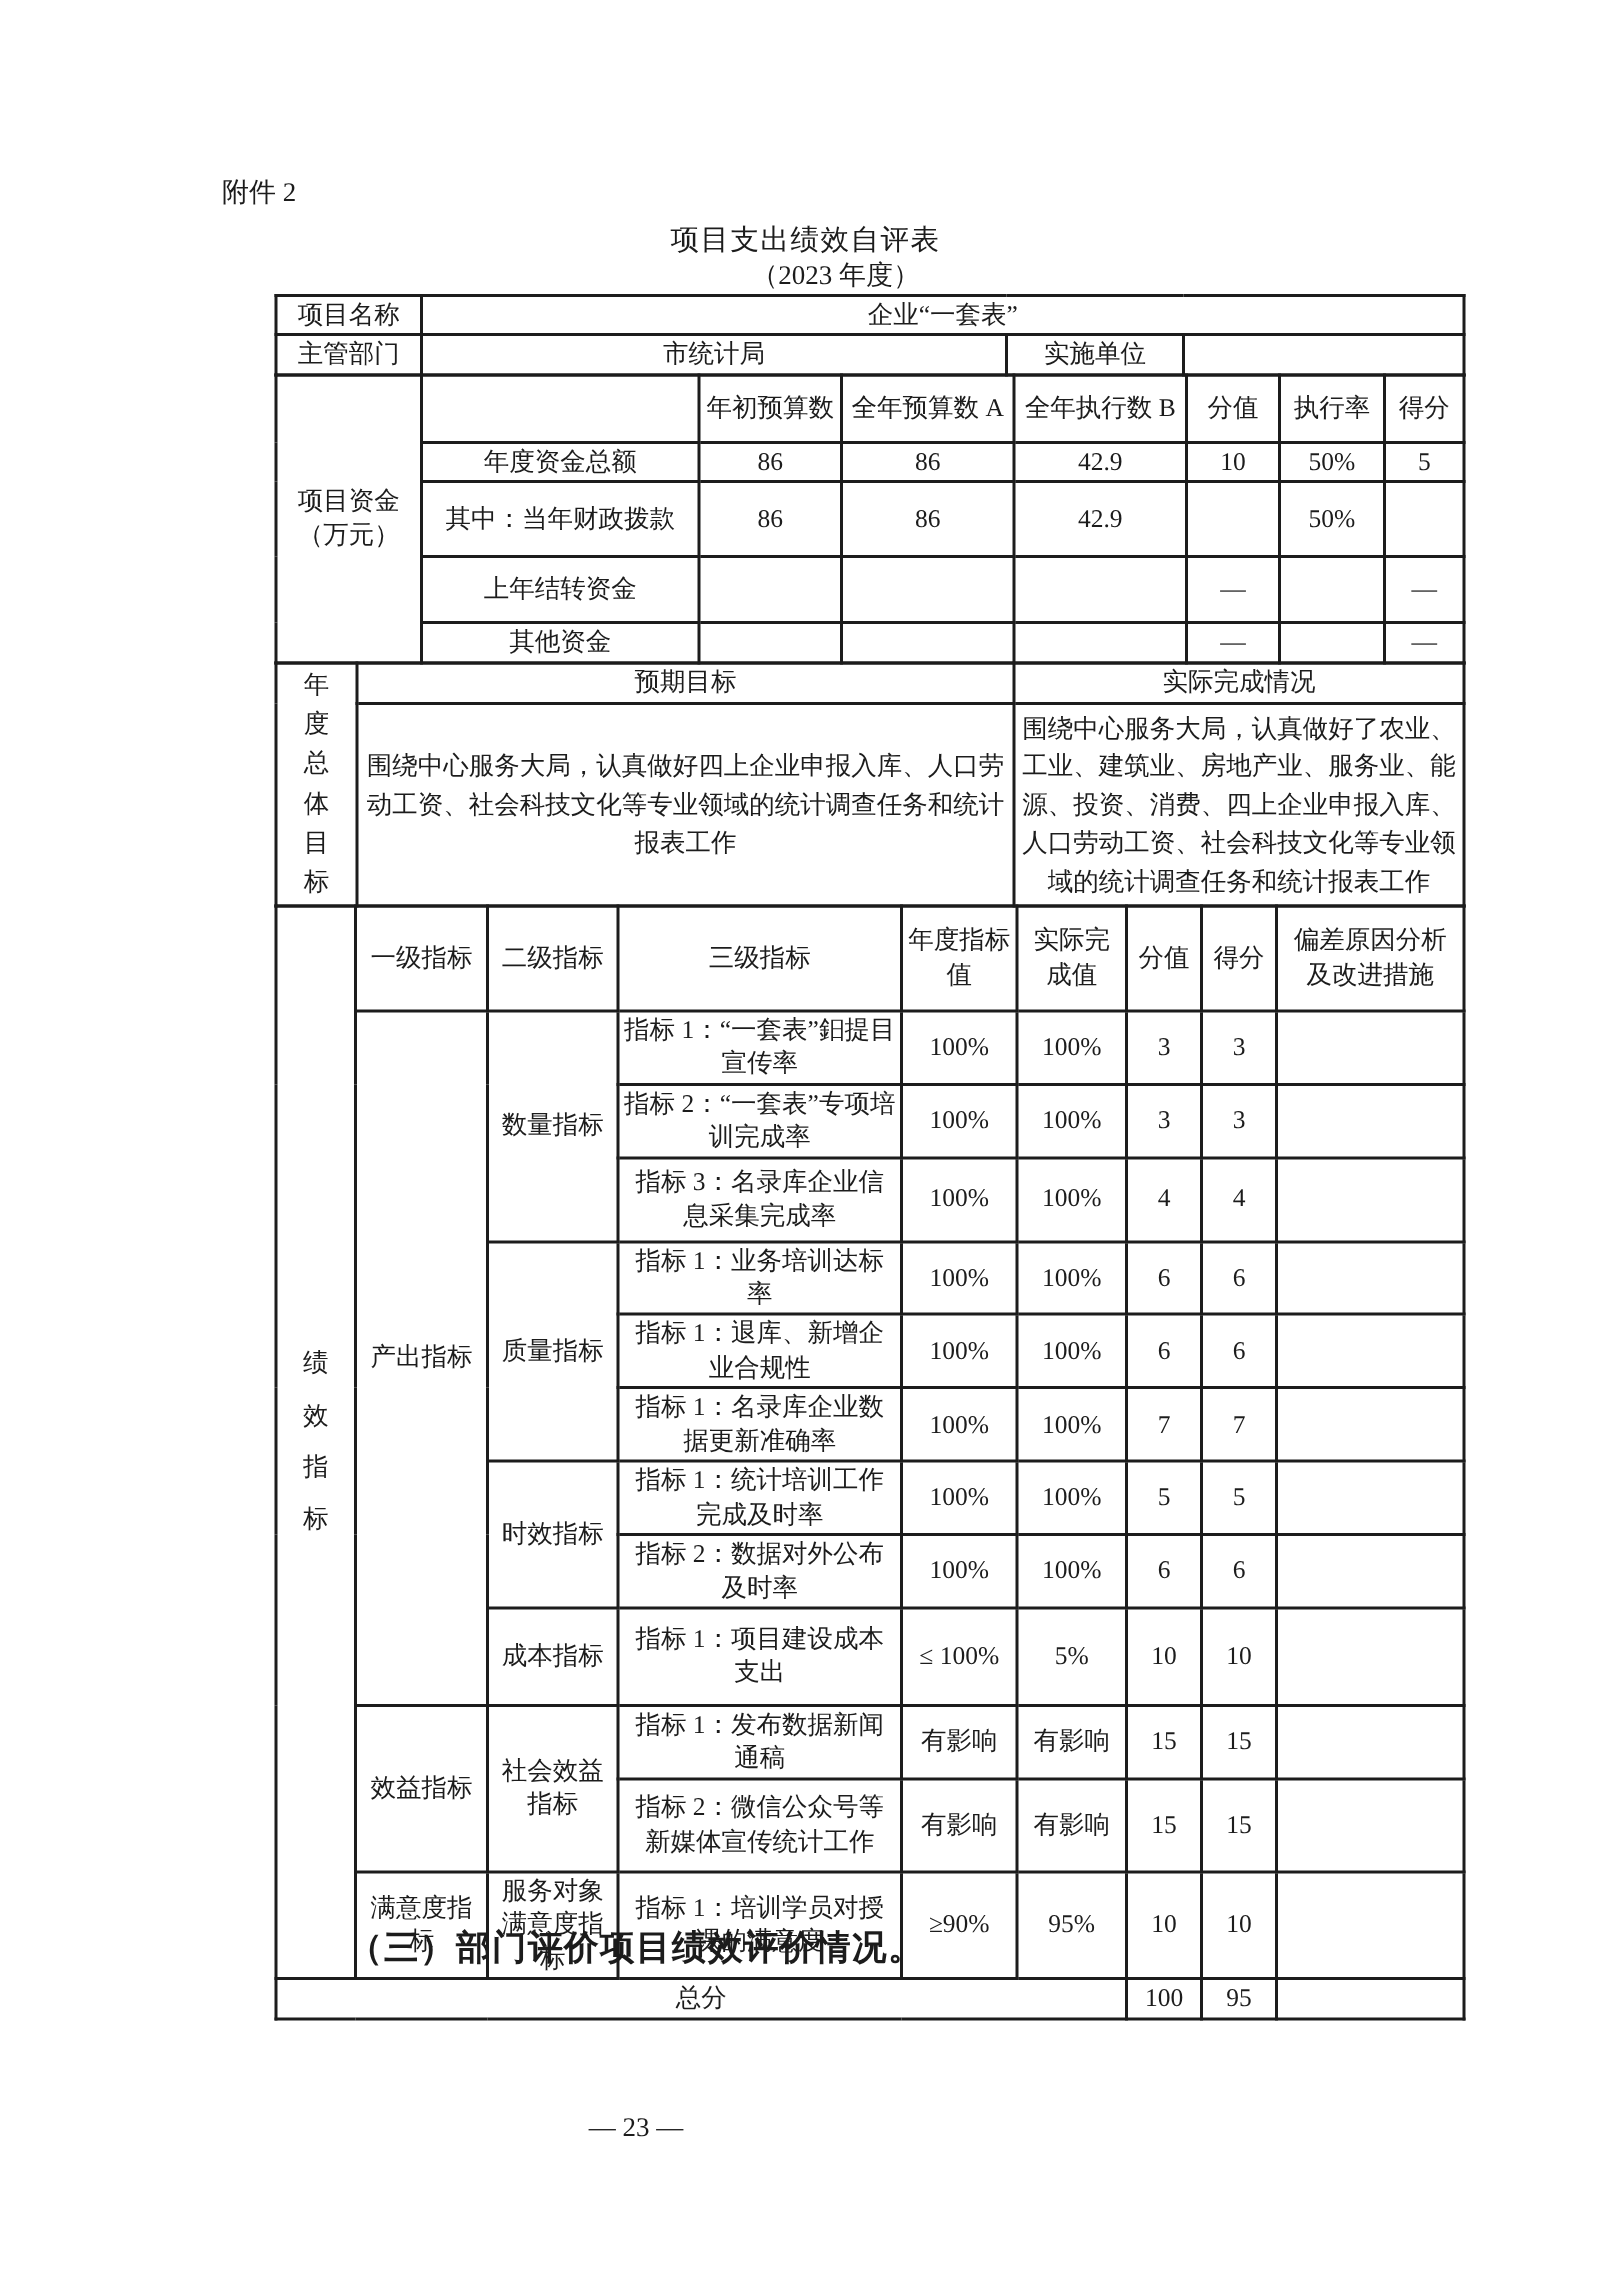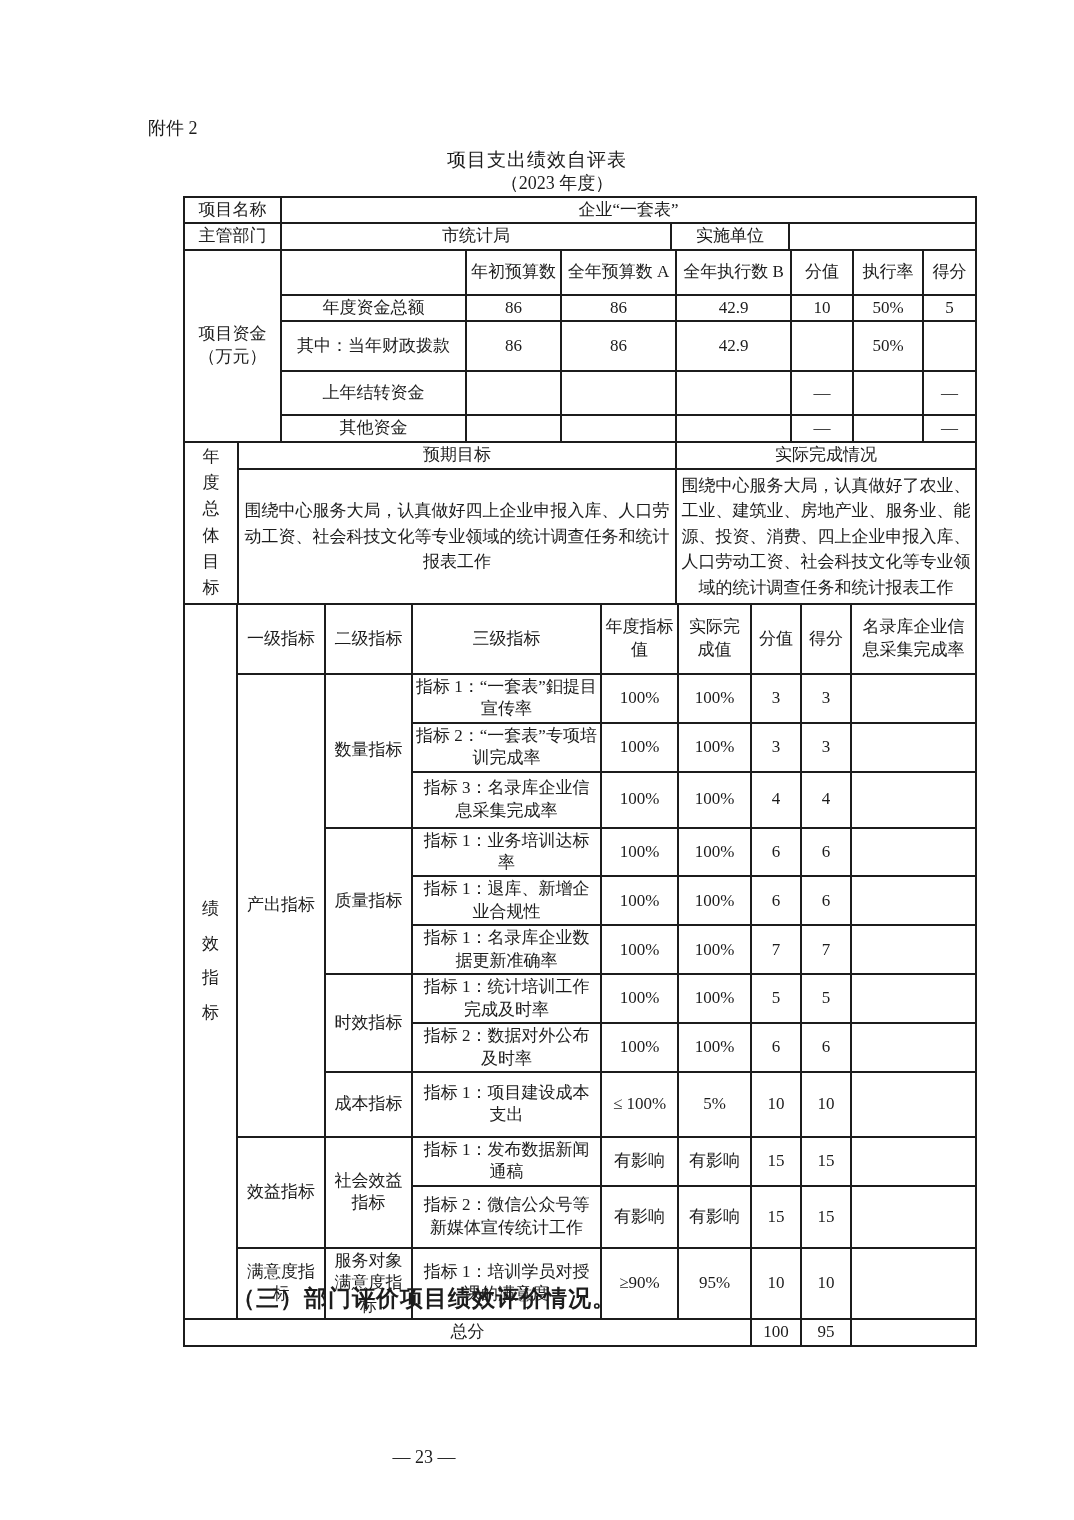--- a/index.html
+++ b/index.html
@@ -15,21 +15,21 @@
   .tables table + table{margin-top:-2px;}
   td{
     border:2px solid #1c1c1c;text-align:center;vertical-align:middle;
     font-size:17px;line-height:1.32;padding:1px 3px;overflow:hidden;word-break:break-all;
   }
   .vert span{display:inline-block;width:1.1em;line-height:1.55;word-break:break-all;}
   .vert-tall span{display:inline-block;width:1.1em;line-height:2.05;word-break:break-all;}
   .pre{white-space:pre-line;}
   .footer-heading{position:absolute;left:232px;top:1283px;font-size:23px;font-weight:bold;letter-spacing:1px;}
   .footer-para{position:absolute;left:222px;top:1340px;font-size:23px;letter-spacing:1px;}
-  .page-number{position:absolute;left:0;top:1447px;width:848px;text-align:center;font-size:18px;}
+  .page-number{position:absolute;left:0;top:1408px;width:848px;text-align:center;font-size:18px;}
 </style>
 </head>
 <body>
 
 <div class="page">
 
   <div class="attachment">附件 2</div>
   <div class="doc-title">项目支出绩效自评表</div>
   <div class="doc-subtitle">（2023 年度）</div>
 
@@ -151,21 +151,21 @@
       <tbody>
           <tr style="height:70px">
         <td rowspan="13" class="vert-tall"><span>绩效指标</span></td>
         <td>一级指标</td>
         <td>二级指标</td>
         <td>三级指标</td>
         <td>年度指标值</td>
         <td>实际完成值</td>
         <td>分值</td>
         <td>得分</td>
-        <td>名录库企业信息采集完成率</td>
+        <td>偏差原因分析及改进措施</td>
       </tr>
       <tr style="height:44px">
         <td rowspan="9">产出指标</td>
         <td rowspan="3">数量指标</td>
         <td>指标 1：“一套表”鈤提目宣传率</td>
         <td>100%</td>
         <td>100%</td>
         <td>3</td>
         <td>3</td>
         <td></td>

